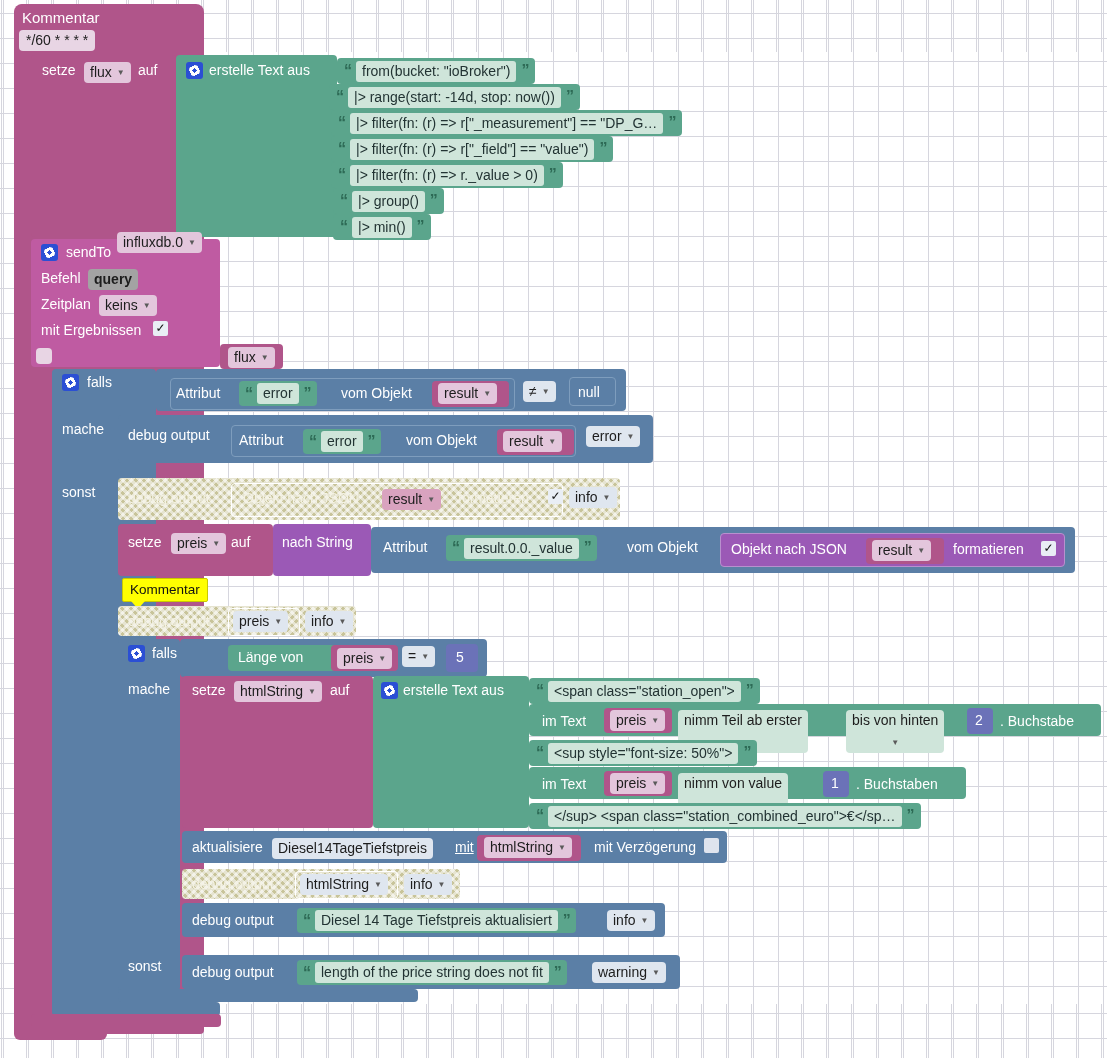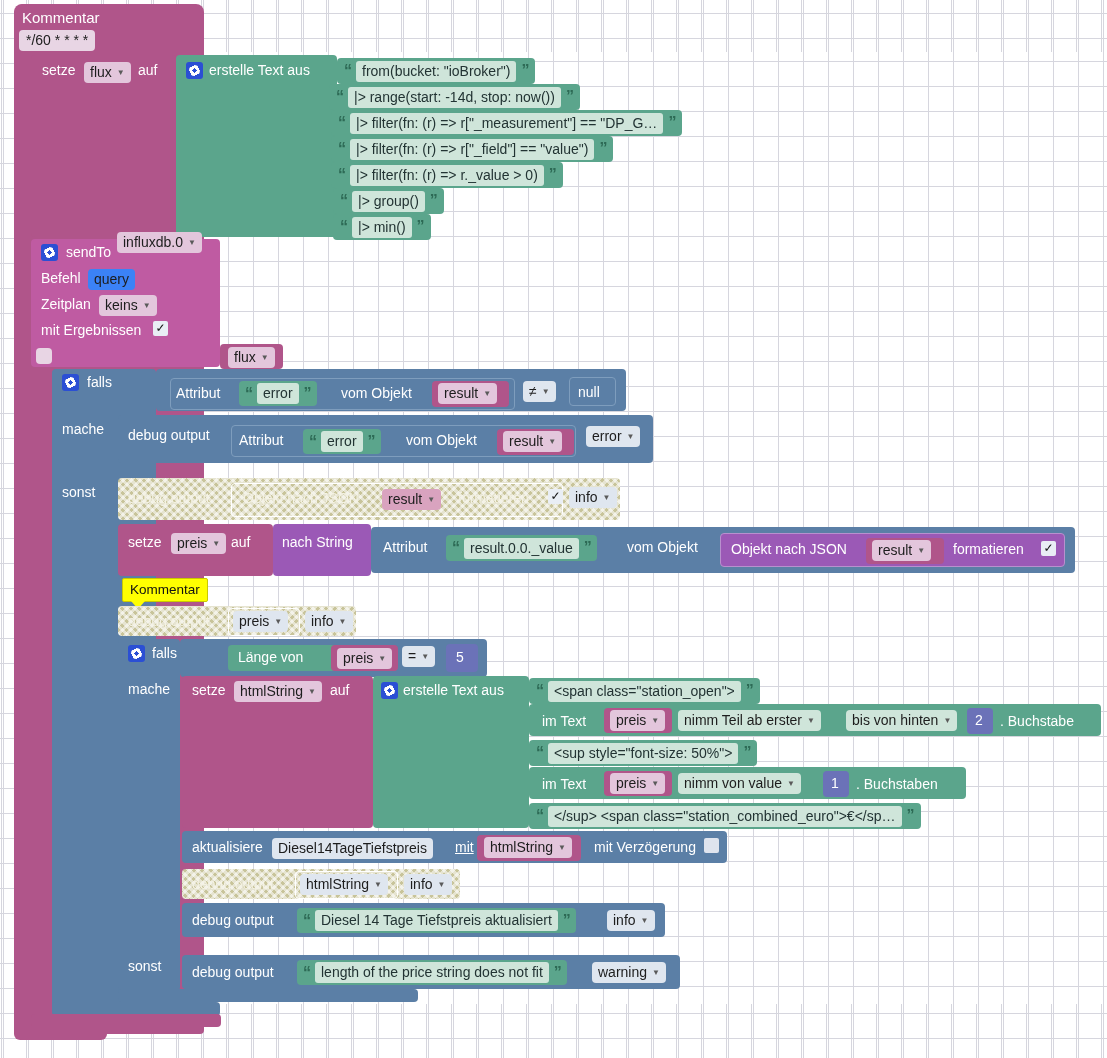--- a/index.html
+++ b/index.html
@@ -29,23 +29,23 @@
   .c-ctrl  {background:#5b7fa6;}           
   .c-obj   {background:#9b59b6;}           
   .c-send  {background:#bf5ba2;}
 
   
   .fld{
     display:inline-flex;align-items:center;gap:5px;
     background:#e3c6dc;color:#1d1d1d;border-radius:4px;
     padding:2px 6px;font-size:14px;line-height:17px;white-space:nowrap;
   }
-  .fld.grey{background:#3b82f6;}
+  .fld.grey{background:#a3a3a3;font-weight:bold;}
   .fld.lite{background:#dfe6ef;}
-  .fld.green{background:#cfe5da;}
+  .fld.green{background:#cfe5da;flex-direction:column;}
   .fld.pink{background:#d9a3bf;}
   .fld.plain{background:#e8d5e4;}
   .caret{font-size:8px;color:#5a5a5a;}
   .chk{
     display:inline-block;width:15px;height:15px;border-radius:2px;
     background:#e9eef5;color:#111;font-size:12px;line-height:15px;text-align:center;
   }
   .chk.empty{background:#dfe4ee;color:transparent;}
 
   

